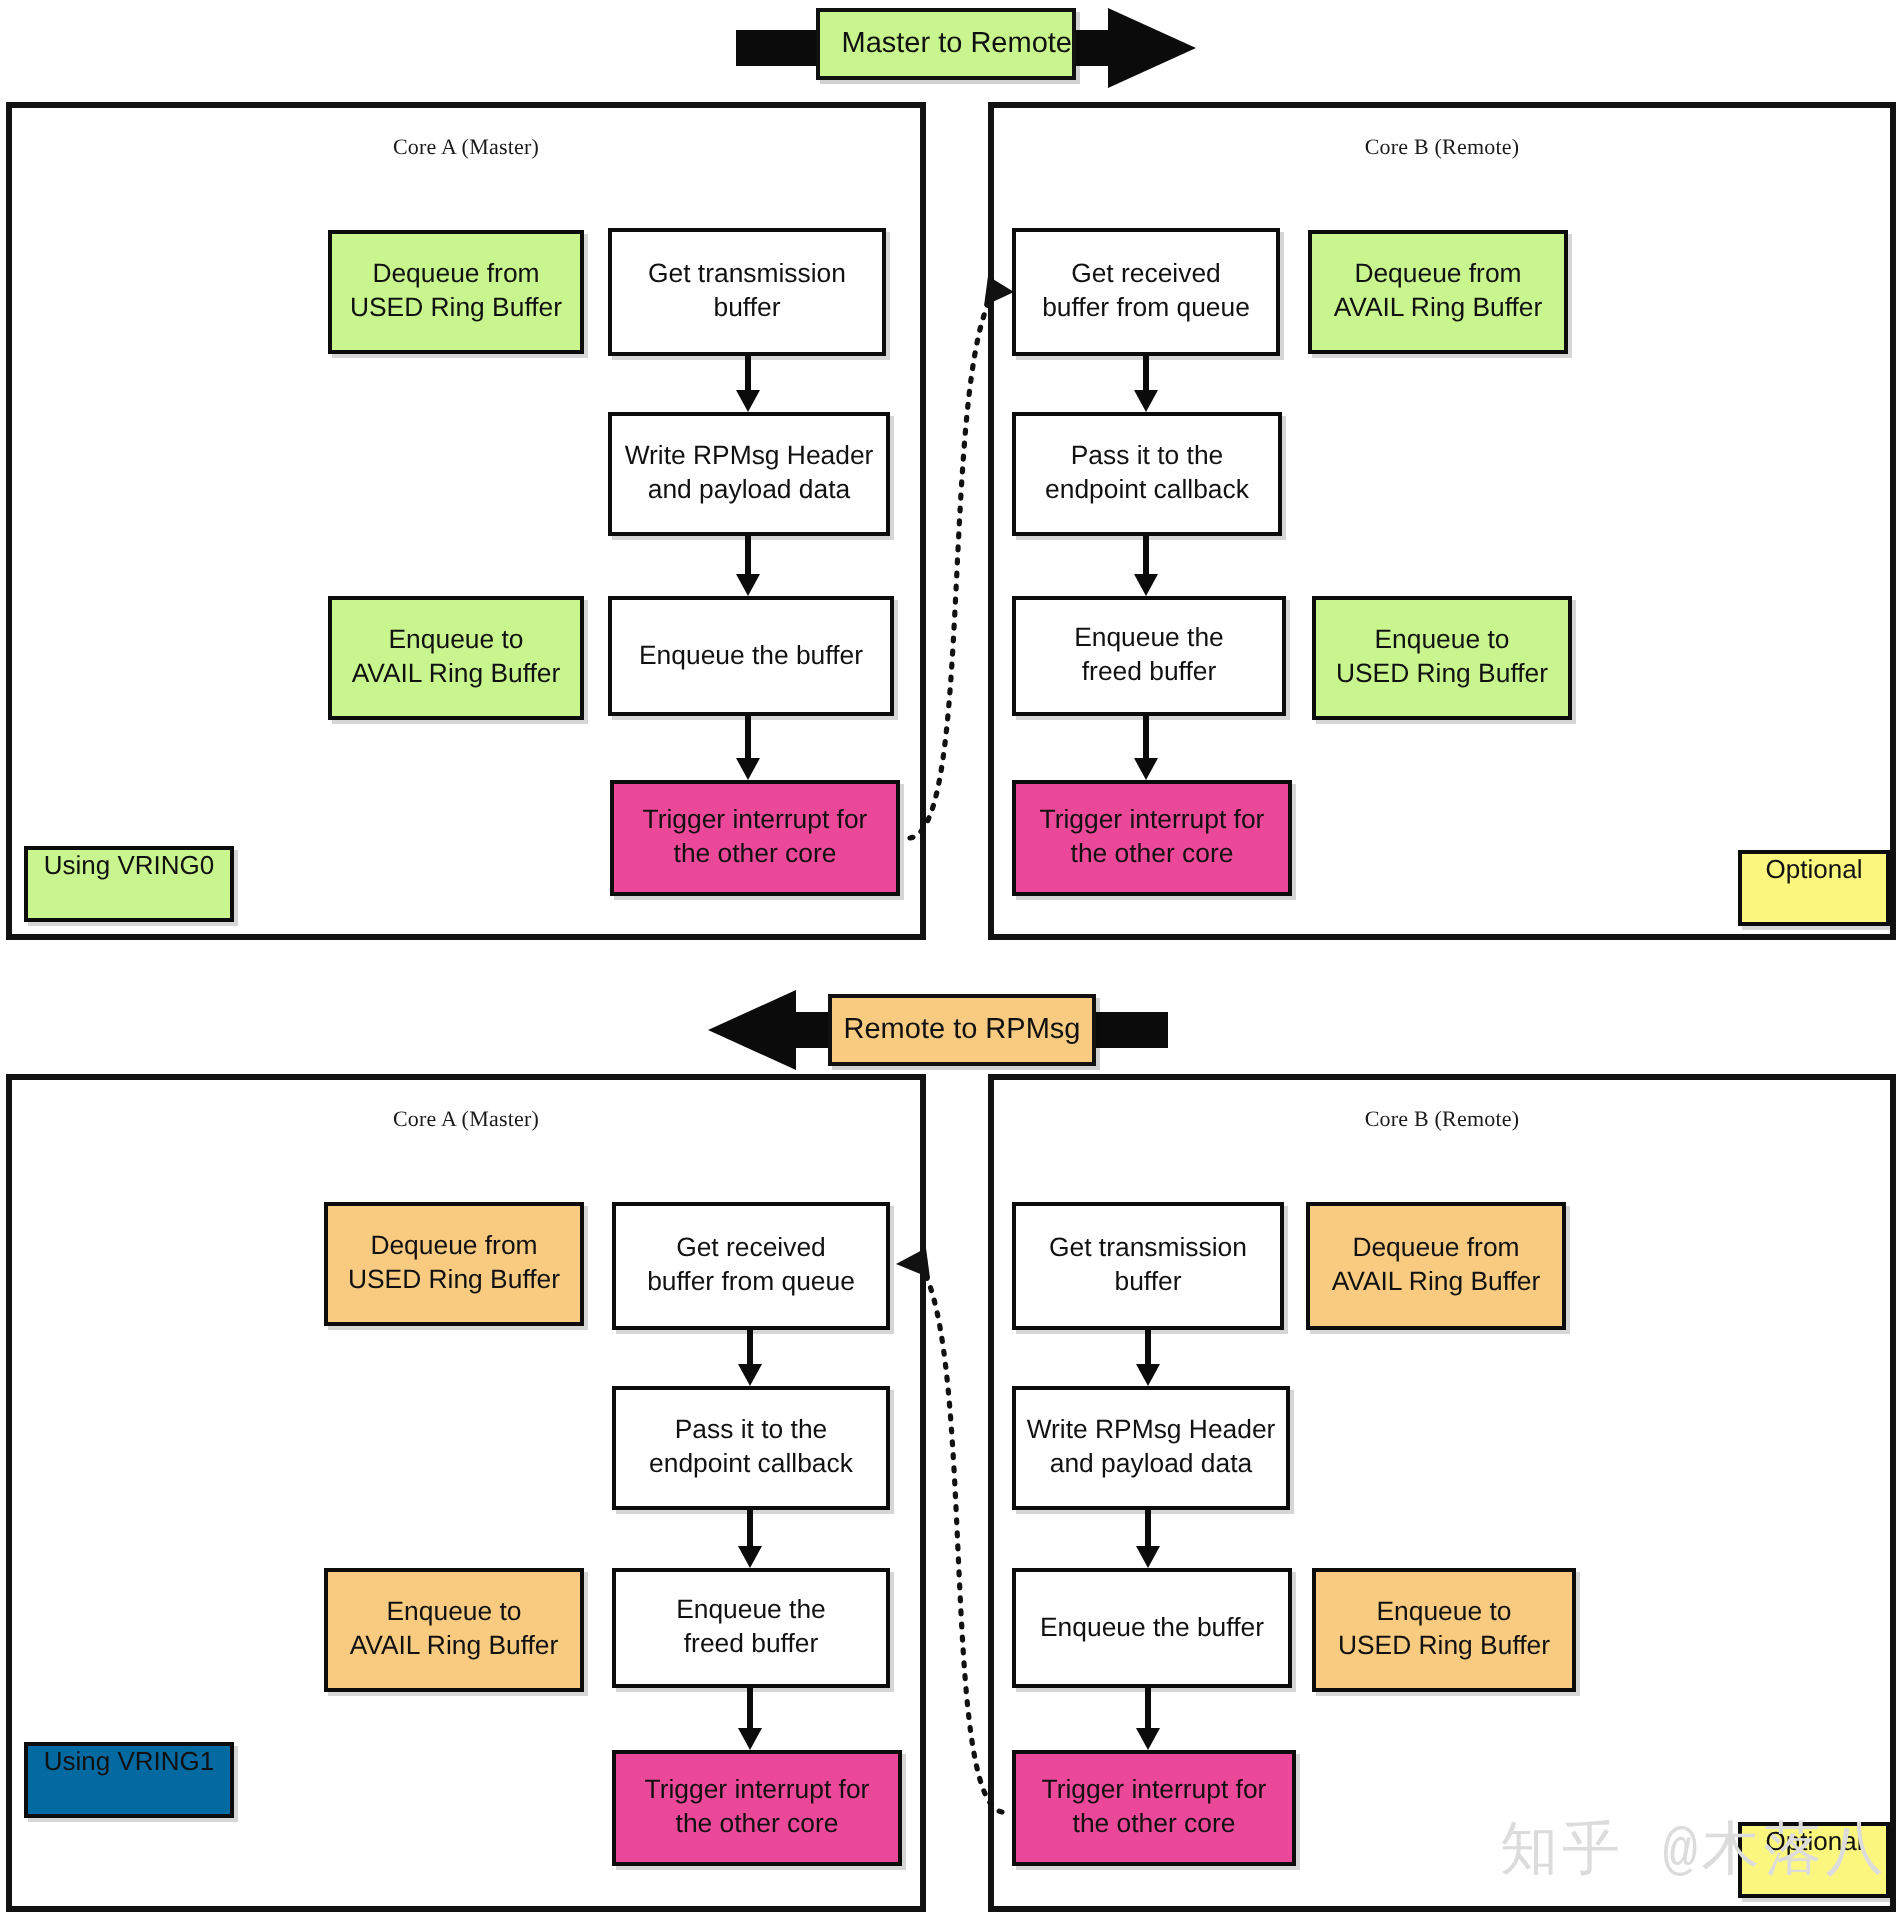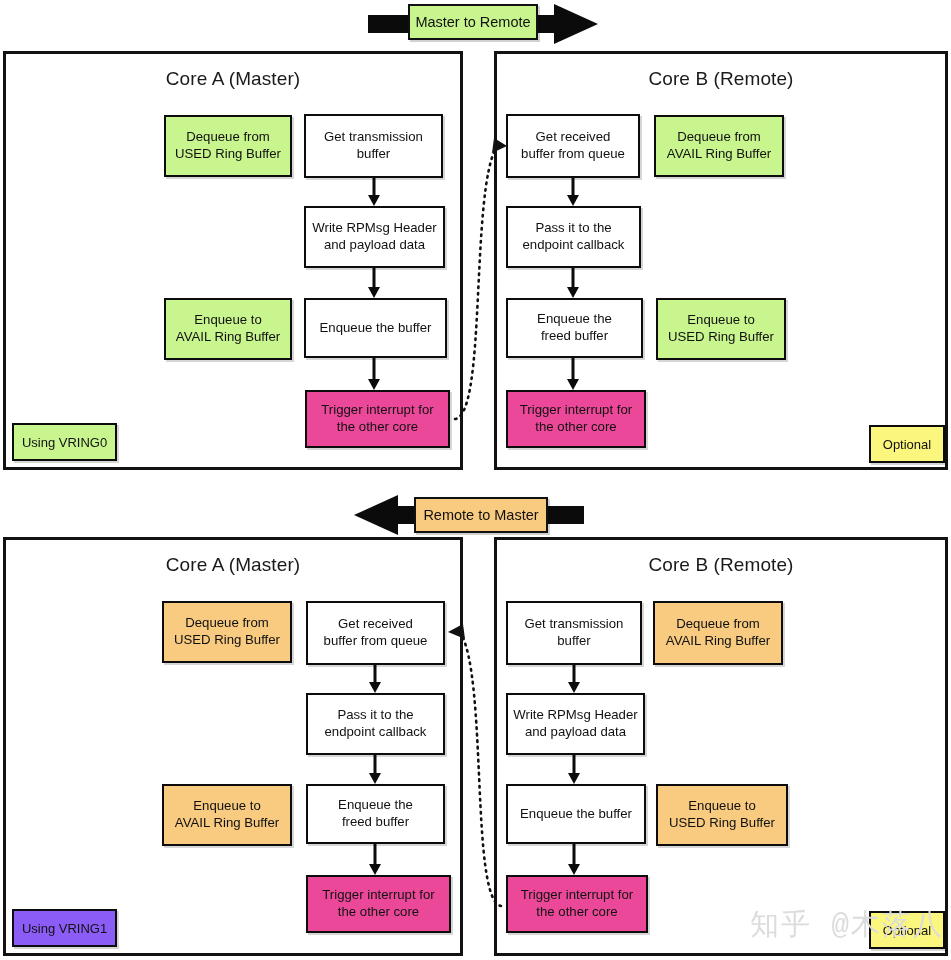--- a/index.html
+++ b/index.html
@@ -9,22 +9,23 @@
     color:#111;
   }
 
   
   .panel{
     position:absolute;box-sizing:border-box;
     border:3px solid #121212;background:#ffffff;
   }
   .panel-title{
     position:absolute;top:14px;left:0;width:100%;
-    text-align:center;font-size:19px;color:#1a1a1a;
+    text-align:center;font-size:11px;color:#1a1a1a;
     letter-spacing:.1px;
+    font-family:Liberation Serif, serif;
   }
 
   
   .node{
     position:absolute;box-sizing:border-box;
     border:2.4px solid #0c0c0c;
     display:flex;align-items:center;justify-content:center;
     text-align:center;font-size:13.2px;line-height:1.28;
     padding:2px 4px;background:#fff;
     box-shadow:2px 2px 0 rgba(0,0,0,.16);
@@ -32,21 +33,21 @@
   .node span{display:block;white-space:pre-line;}
   .n-white {background:#ffffff;}
   .n-green {background:#c9f58e;}
   .n-orange{background:#f8cb81;}
   .n-yellow{background:#ec4899;}
 
   
   .tag{
     position:absolute;box-sizing:border-box;
     border:2.4px solid #0c0c0c;
-    display:flex;align-items:center;justify-content:center;
+    display:flex;justify-content:center;
     font-size:13px;box-shadow:2px 2px 0 rgba(0,0,0,.16);
   }
 
   
   .varrow{position:absolute;width:14px;}
   .varrow .shaft{
     position:absolute;left:50%;top:0;transform:translateX(-50%);
     width:3px;background:#0b0b0b;
   }
   .varrow .head{
@@ -80,21 +81,21 @@
 </style>
 </head>
 <body>
 
 <div class="banner" style="left:368px;top:2px;width:230px;height:44px;">
   <svg width="230" height="44" viewBox="0 0 230 44">
     <rect x="0" y="13" width="200" height="18" fill="#0b0b0b"></rect>
     <polygon points="186,2 230,22 186,42" fill="#0b0b0b"></polygon>
   </svg>
 </div>
-<div class="banner-label lbl-green" style="left:408px;top:4px;width:130px;height:36px;">
+<div class="banner-label lbl-green" style="left:408px;top:4px;width:130px;height:36px;justify-content:flex-end;">
   <span>Master to Remote</span>
 </div>
 
 <div class="panel" style="left:3px;top:51px;width:460px;height:419px;">
   <div class="panel-title">Core A (Master)</div>
 </div>
 
 <div class="node n-green" style="left:164px;top:115px;width:128px;height:62px;">
   <span>Dequeue from
 USED Ring Buffer</span>
@@ -193,21 +194,21 @@
   <polygon points="494,138 507,146 492,153" fill="#111"></polygon>
 </svg>
 
 <div class="banner" style="left:352px;top:492px;width:232px;height:46px;">
   <svg width="232" height="46" viewBox="0 0 232 46">
     <rect x="32" y="14" width="200" height="18" fill="#0b0b0b"></rect>
     <polygon points="46,3 2,23 46,43" fill="#0b0b0b"></polygon>
   </svg>
 </div>
 <div class="banner-label lbl-orange" style="left:414px;top:497px;width:134px;height:36px;">
-  <span>Remote to Master</span>
+  <span>Remote to RPMsg</span>
 </div>
 
 <div class="panel" style="left:3px;top:537px;width:460px;height:419px;">
   <div class="panel-title">Core A (Master)</div>
 </div>
 
 <div class="node n-orange" style="left:162px;top:601px;width:130px;height:62px;">
   <span>Dequeue from
 USED Ring Buffer</span>
 </div>
@@ -241,21 +242,21 @@
 <div class="varrow" style="left:368px;top:844px;height:31px;">
   <div class="shaft" style="height:21px;"></div>
     <div class="head"></div>
 </div>
 
 <div class="node n-yellow" style="left:306px;top:875px;width:145px;height:58px;">
   <span>Trigger interrupt for
 the other core</span>
 </div>
 
-<div class="tag" style="left:12px;top:909px;width:105px;height:38px;background:#8b5cf6;">
+<div class="tag" style="left:12px;top:871px;width:105px;height:38px;background:#0369a1;">
   <span>Using VRING1</span>
 </div>
 
 <div class="panel" style="left:494px;top:537px;width:454px;height:419px;">
   <div class="panel-title">Core B (Remote)</div>
 </div>
 
 <div class="node n-white" style="left:506px;top:601px;width:136px;height:64px;">
   <span>Get transmission
 buffer</span>

